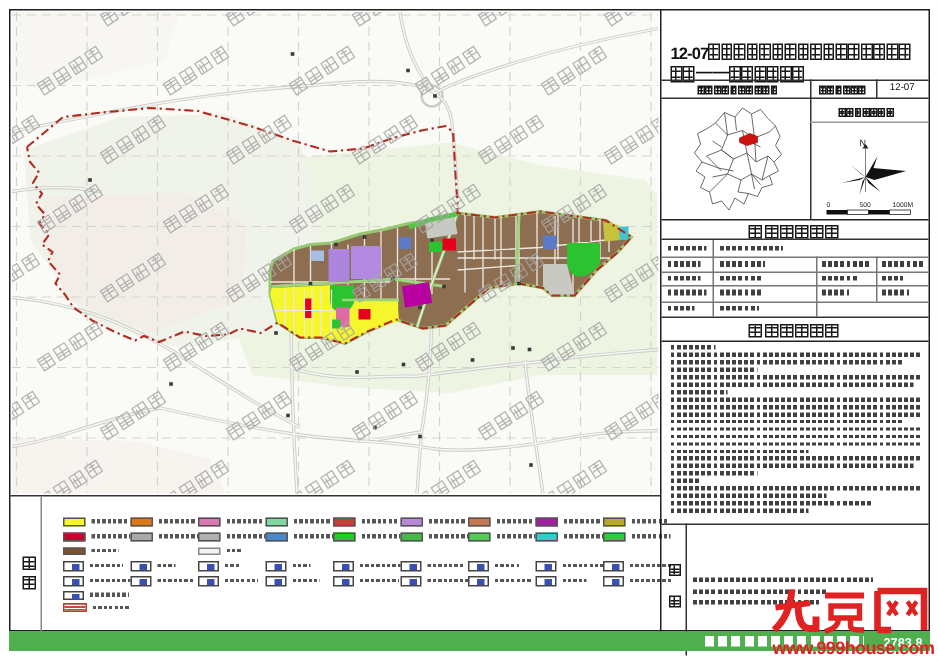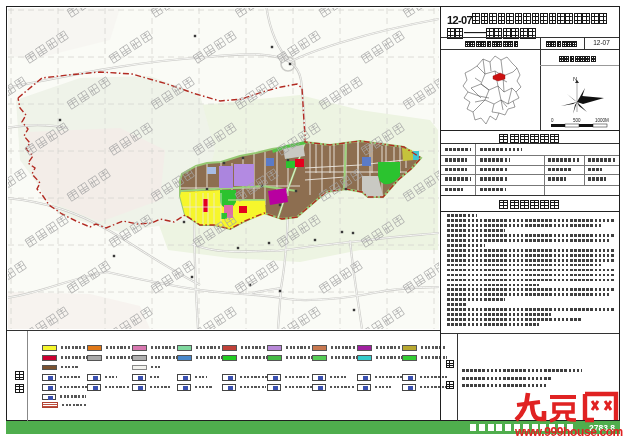--- a/index.html
+++ b/index.html
@@ -350,21 +350,21 @@
       <div class="abs" style="left:4.5px;top:1px;width:5px;height:4px;background:#3a50b0"></div>
     </div>
 <div class="abs txl" style="left:33px;top:64px;width:26px"></div>
 
 <div class="abs" style="left:15px;top:71px;width:16px;height:6px;border:0.6px solid #b04030;background:repeating-linear-gradient(180deg,#fff 0 1px,#c05040 1px 2px)"></div>
 <div class="abs txl" style="left:35px;top:72.5px;width:24px"></div>
 </div>
 
 <div class="abs" style="left:440px;top:6px;width:1.4px;height:415px;background:#1f1f1f"></div>
 
-<div class="abs" style="left:441px;top:8px;width:178px;height:414px">
+<div class="abs" style="left:441px;top:24px;width:178px;height:414px">
 
 <div class="abs" style="left:6px;top:5px;width:172px;font-weight:bold;font-size:11px;color:#111;white-space:nowrap"><span style="letter-spacing:-0.6px;position:relative;top:1px">12-07</span><i class="hz" style="width:7.6px;height:11px;margin-right:0.9px"></i><i class="hz" style="width:7.6px;height:11px;margin-right:0.9px"></i><i class="hz" style="width:7.6px;height:11px;margin-right:0.9px"></i><i class="hz" style="width:7.6px;height:11px;margin-right:0.9px"></i><i class="hz" style="width:7.6px;height:11px;margin-right:0.9px"></i><i class="hz" style="width:7.6px;height:11px;margin-right:0.9px"></i><i class="hz" style="width:7.6px;height:11px;margin-right:0.9px"></i><i class="hz" style="width:7.6px;height:11px;margin-right:0.9px"></i><i class="hz" style="width:7.6px;height:11px;margin-right:0.9px"></i><i class="hz" style="width:7.6px;height:11px;margin-right:0.9px"></i><i class="hz" style="width:7.6px;height:11px;margin-right:0.9px"></i><i class="hz" style="width:7.6px;height:11px;margin-right:0.9px"></i><i class="hz" style="width:7.6px;height:11px;margin-right:0.9px"></i><i class="hz" style="width:7.6px;height:11px;margin-right:0.9px"></i><i class="hz" style="width:7.6px;height:11px;margin-right:0.9px"></i><i class="hz" style="width:7.6px;height:11px;margin-right:0.9px"></i></div>
 <div class="abs" style="left:6px;top:20px;white-space:nowrap;font-weight:bold;font-size:11px;color:#111"><i class="hz" style="width:7.6px;height:11px;margin-right:0.9px"></i><i class="hz" style="width:7.6px;height:11px;margin-right:0.9px"></i><span style="position:relative;top:-2px">——</span><i class="hz" style="width:7.6px;height:11px;margin-right:0.9px"></i><i class="hz" style="width:7.6px;height:11px;margin-right:0.9px"></i><i class="hz" style="width:7.6px;height:11px;margin-right:0.9px"></i><i class="hz" style="width:7.6px;height:11px;margin-right:0.9px"></i><i class="hz" style="width:7.6px;height:11px;margin-right:0.9px"></i><i class="hz" style="width:7.6px;height:11px;margin-right:0.9px"></i></div>
 
 <div class="abs" style="left:0;top:29px;width:178px;height:12.5px;border-top:1px solid #333;border-bottom:1px solid #333"></div>
 <div class="abs" style="left:99px;top:29px;width:1px;height:12.5px;background:#333"></div>
 <div class="abs" style="left:143px;top:29px;width:1px;height:12.5px;background:#333"></div>
 <div class="abs" style="left:24px;top:32.5px;white-space:nowrap"><i class="hz" style="width:4.8px;height:6px;margin-right:0.6px"></i><i class="hz" style="width:4.8px;height:6px;margin-right:0.6px"></i><i class="hz" style="width:4.8px;height:6px;margin-right:0.6px"></i><i class="hz" style="width:4.8px;height:6px;margin-right:0.6px"></i><i class="hz" style="width:4.8px;height:6px;margin-right:0.6px"></i><i class="hz" style="width:4.8px;height:6px;margin-right:0.6px"></i><i class="hz" style="width:4.8px;height:6px;margin-right:0.6px"></i><i class="hz" style="width:4.8px;height:6px;margin-right:0.6px"></i><i class="hz" style="width:4.8px;height:6px;margin-right:0.6px"></i><i class="hz" style="width:4.8px;height:6px;margin-right:0.6px"></i></div>
 <div class="abs" style="left:105px;top:32.5px;white-space:nowrap"><i class="hz" style="width:4.8px;height:6px;margin-right:0.5px"></i><i class="hz" style="width:4.8px;height:6px;margin-right:0.5px"></i><i class="hz" style="width:4.8px;height:6px;margin-right:0.5px"></i><i class="hz" style="width:4.8px;height:6px;margin-right:0.5px"></i><i class="hz" style="width:4.8px;height:6px;margin-right:0.5px"></i><i class="hz" style="width:4.8px;height:6px;margin-right:0.5px"></i></div>
 

